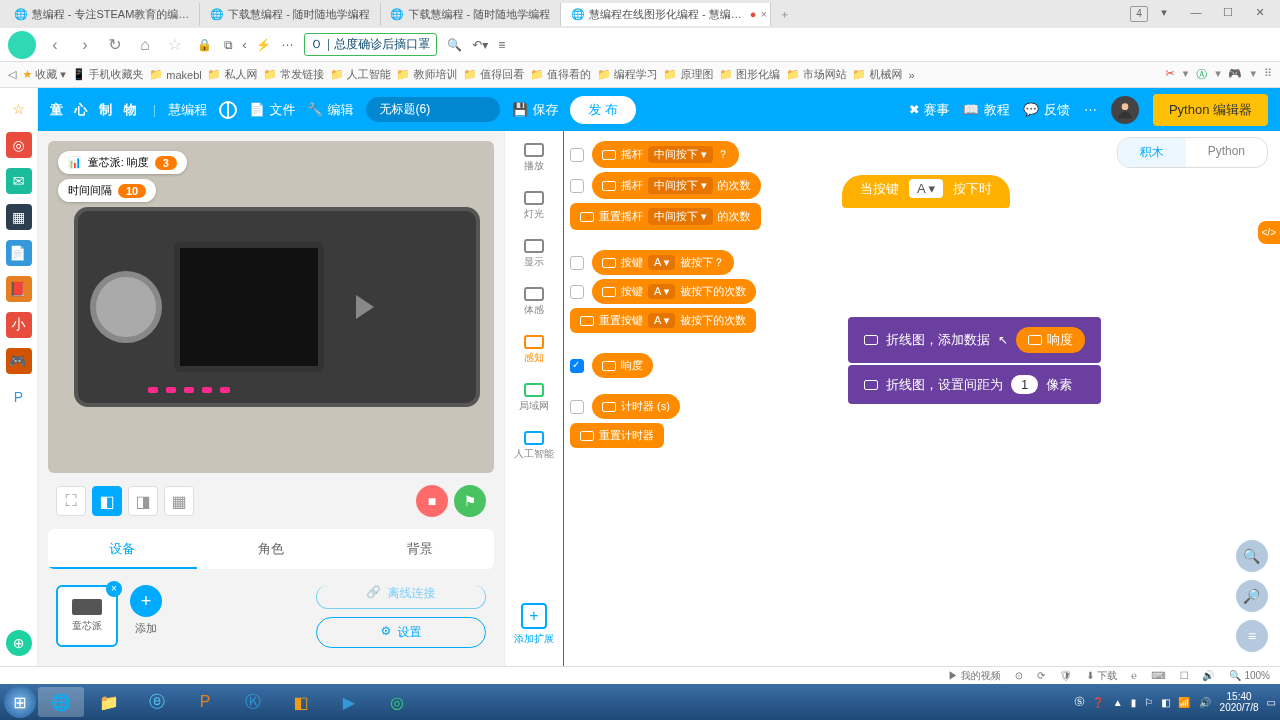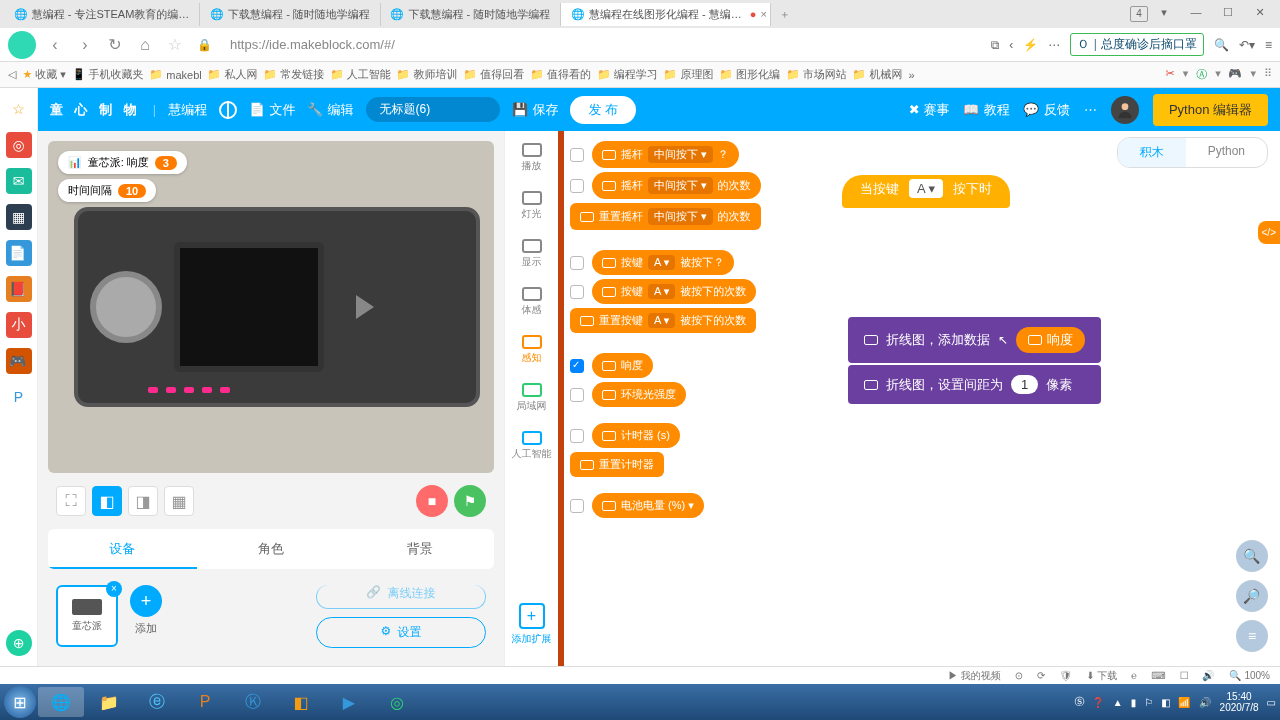--- a/index.html
+++ b/index.html
@@ -74,21 +74,21 @@
 .assetrow { display: flex; gap: 12px; padding: 8px; align-items: flex-start; }
 .devcard { width: 62px; height: 62px; border: 2px solid #00aaff; border-radius: 6px; background: #fff; position: relative; display:flex; flex-direction:column; align-items:center; justify-content:center; font-size:10px; color:#666; cursor:pointer;}
 .devcard .x { position:absolute; top:-6px; right:-6px; width:16px;height:16px;border-radius:50%;background:#00aaff;color:#fff;font-size:10px;text-align:center;line-height:16px;}
 .devcard .chip{width:30px;height:16px;background:#555;border-radius:2px;margin-bottom:4px;}
 .addcard { display:flex; flex-direction:column; align-items:center; gap:4px; font-size:11px; color:#666;}
 .addcard .plus{ width:32px;height:32px;border-radius:50%;background:#00aaff;color:#fff;display:flex;align-items:center;justify-content:center;font-size:18px; cursor:pointer;}
 .settingsrow { display:flex; flex-direction:column; gap:8px; margin-left:auto; width:170px;}
 .pillbtn { border:1px solid #00aaff; color:#00aaff; border-radius:18px; padding:6px 14px; font-size:12px; text-align:center; cursor:pointer; display:flex; justify-content:center; gap:6px;}
 
 
-.catcol { width: 60px; background: #fff; border-left:1px solid #eee; border-right:6px solid #c2410c; display:flex; flex-direction:column; align-items:center; padding-top:8px; gap:6px;}
+.catcol { width: 60px; background: #fff; border-left:1px solid #eee; border-right:1px solid #c2410c; display:flex; flex-direction:column; align-items:center; padding-top:8px; gap:6px;}
 .cat { text-align:center; font-size:10px; color:#888; cursor:pointer; padding:4px 0 8px; width:100%;}
 .cat .cic{ width:20px;height:14px;margin:0 auto 2px;border-radius:3px; border:2px solid currentColor;}
 .cat.active { color:#ff8c00; }
 .cat.net .cic{border-color:#2ecc71;}
 .cat.ai .cic{border-color:#00aaff;}
 .addext { margin-top:auto; margin-bottom:20px; text-align:center; font-size:10px; color:#00aaff; cursor:pointer;}
 .addext .pl{ width:26px;height:26px;border:2px solid #00aaff;border-radius:4px;margin:0 auto 3px;display:flex;align-items:center;justify-content:center;font-size:16px;}
 
 
 .palette { width: 246px; background: #fff; padding: 10px 6px; display:flex; flex-direction:column; gap:4px; overflow:hidden;}
@@ -165,21 +165,20 @@
 </div>
 
 <div class="addr-bar">
   <div style="width:28px;height:28px;border-radius:50%;background:#2ed9b4;"></div>
   <div class="nav-ic">‹</div>
   <div class="nav-ic">›</div>
   <div class="nav-ic">↻</div>
   <div class="nav-ic">⌂</div>
   <div class="nav-ic" style="color:#ccc">☆</div>
   <div class="nav-ic" style="color:#aaa;font-size:12px">🔒</div>
-  <div class="url">https://ide.makeblock.com/#/</div>
   <div class="addr-right">
     <span>⧉</span>
     <span>‹</span>
     <span style="color:#4bc261">⚡</span>
     <span>⋯</span>
     <span class="search-box">Ｏ｜<span>总度确诊后摘口罩</span></span>
     <span>🔍</span>
     <span>↶▾</span>
     <span>≡</span>
   </div>
@@ -409,49 +408,35 @@
             </div>
           </div>
         <div style="height:12px"></div>
         <div class="blkrow">
             <span class="chk on"></span>
           <div class="block round">
               <span class="block-ic"></span>
               <span>响度</span>
             </div>
           </div>
+        <div style="height:8px"></div>
         <div class="blkrow">
             <span class="chk"></span>
           <div class="block round">
               <span class="block-ic"></span>
-              <span>环境光强度</span>
+              <span>计时器 (s)</span>
+            </div>
+          </div>
+        <div class="blkrow">
+          <div class="block">
+              <span class="block-ic"></span>
+              <span>重置计时器</span>
             </div>
           </div>
         <div style="height:8px"></div>
-        <div class="blkrow">
-            <span class="chk"></span>
-          <div class="block round">
-              <span class="block-ic"></span>
-              <span>计时器 (s)</span>
-            </div>
-          </div>
-        <div class="blkrow">
-          <div class="block">
-              <span class="block-ic"></span>
-              <span>重置计时器</span>
-            </div>
-          </div>
-        <div style="height:8px"></div>
-        <div class="blkrow">
-            <span class="chk"></span>
-          <div class="block round">
-              <span class="block-ic"></span>
-              <span>电池电量 (%) ▾</span>
-            </div>
-          </div>
       </div>
 
       <div class="canvas">
         <div class="codetabs">
           <div class="active">积木</div>
           <div>Python</div>
         </div>
         <div class="sidehandle">&lt;/&gt;</div>
 
         <div class="hatblock">

